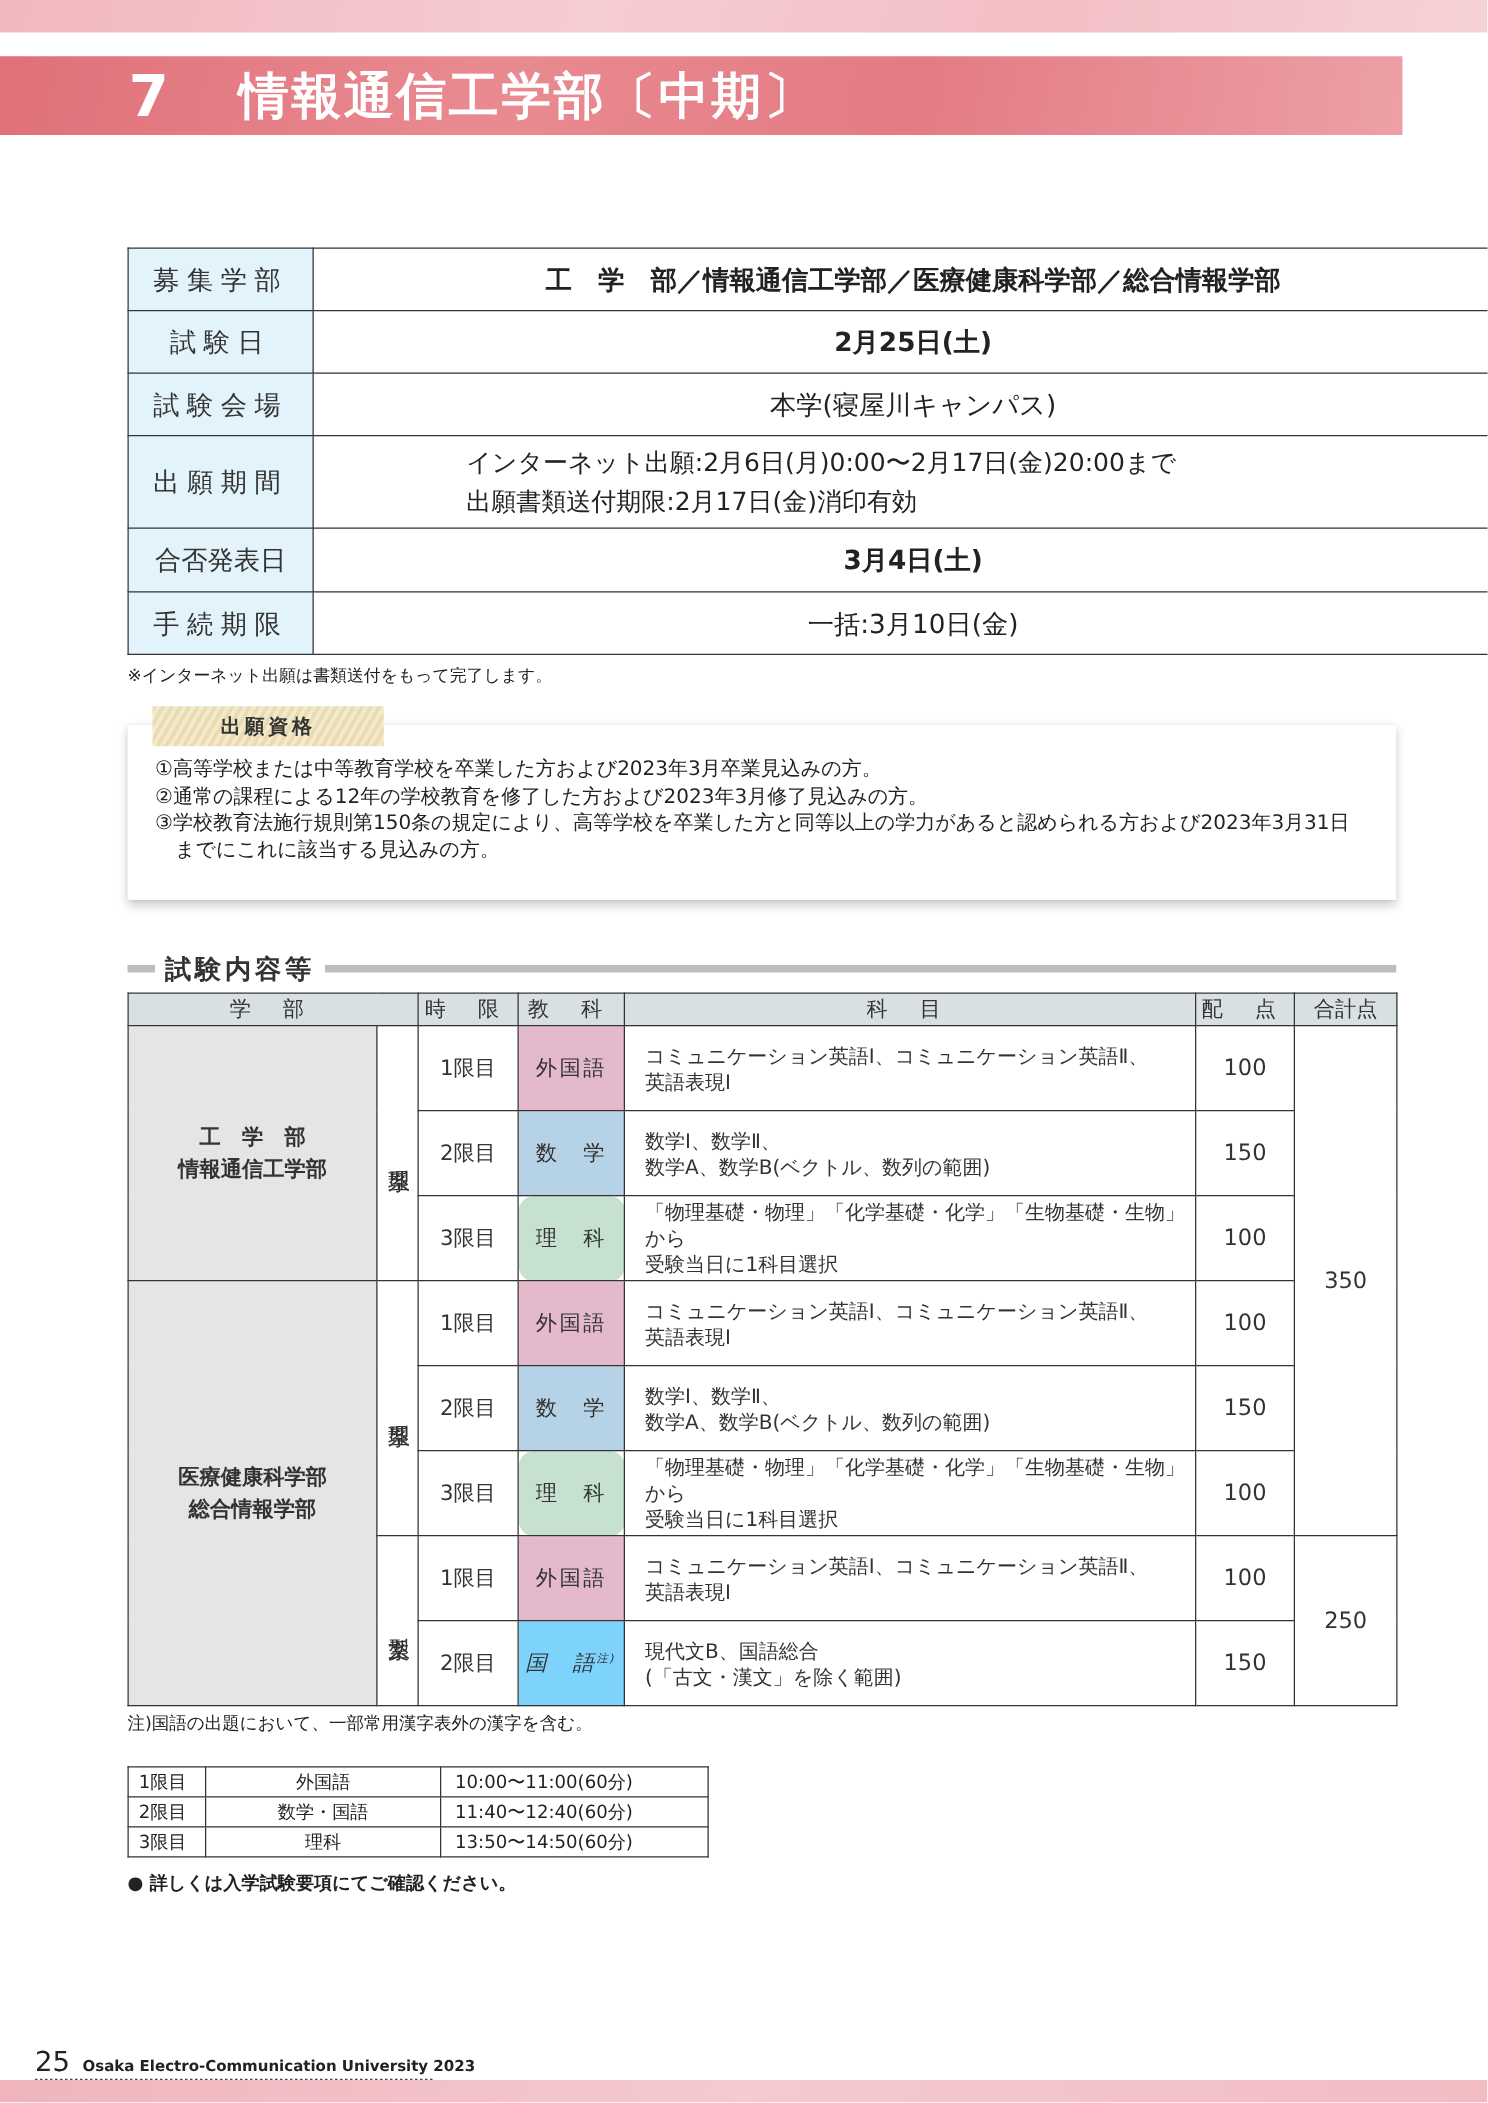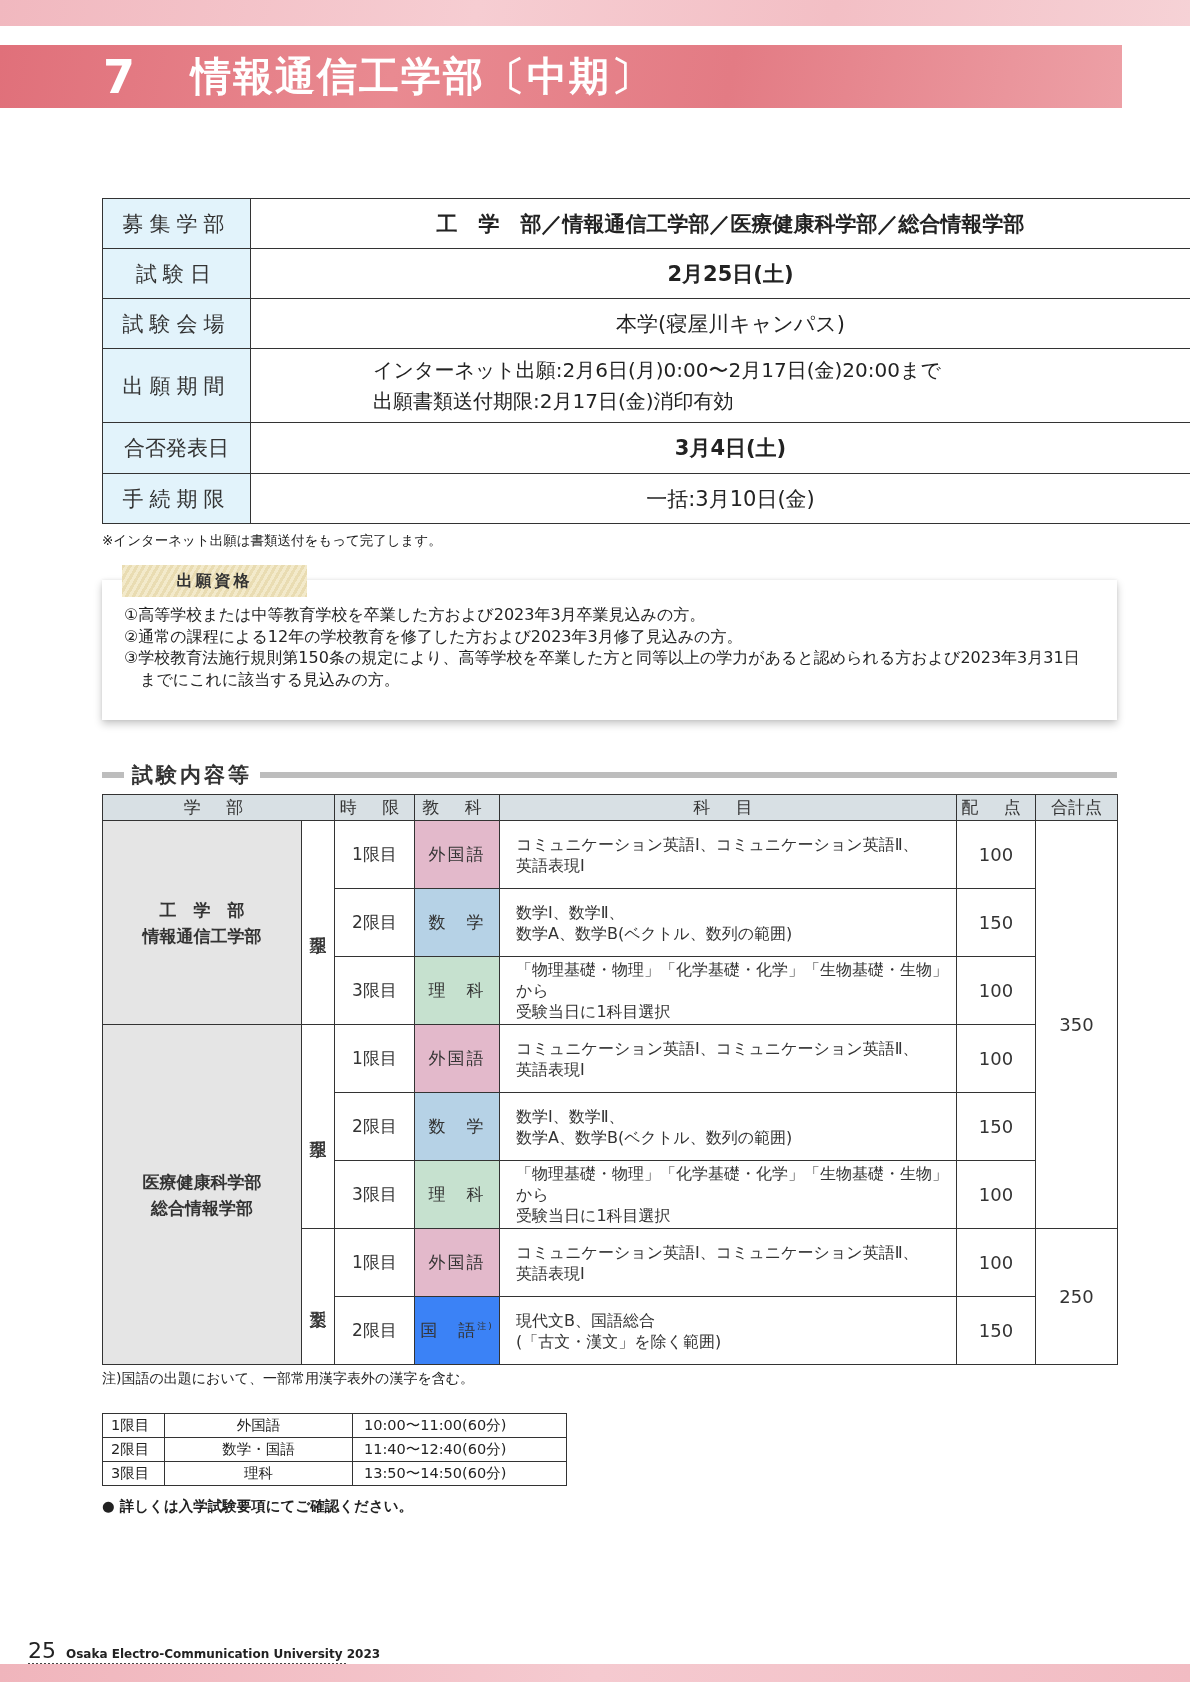--- a/index.html
+++ b/index.html
@@ -43,21 +43,21 @@
   .exam th { background: #d8e0e4; font-weight: normal; font-size: 17px; height: 26px; letter-spacing: 10px; border: 1.5px solid #333; color: #333; }
   .exam td { border: 1.5px solid #333; font-size: 17px; color: #333; }
   .exam td.dept { background: #e5e5e5; text-align: center; font-weight: bold; font-size: 17px; line-height: 26px; }
   .exam td.type { text-align: center; font-size: 17px; line-height: 17px; }
   .exam td.period { text-align: center; }
   .exam td.subj { text-align: center; letter-spacing: 2px; }
   .exam td.detail { padding-left: 16px; font-size: 16px; line-height: 21px; }
   .exam td.pts, .exam td.total { text-align: center; font-size: 18px; }
   .exam tr.row td { height: 68px; }
   .dot-top td.period, .dot-top td.subj, .dot-top td.detail, .dot-top td.pts { border-top: 1px dotted #999; }
-  .c-pink { background: #e3b9cb; } .c-blue { background: #b6d2e6; } .c-green { background: #c6e1cf; } .c-yellow { background: #3b82f6; }
+  .c-pink { background: #e3b9cb; } .c-blue { background: #b6d2e6; } .c-green { background: #c6e1cf; border-radius: 12px; } .c-yellow { background: #7dd3fc; font-style: italic; }
   sup { font-size: 9px; }
 
   .note2 { position: absolute; left: 102px; top: 1370px; font-size: 14px; color: #222; }
 
   .time-table { position: absolute; left: 102px; top: 1413px; width: 465px; border-collapse: collapse; }
   .time-table td { border: 1px solid #333; font-size: 14.5px; height: 24px; color: #222; }
   .time-table td.c1 { width: 62px; padding-left: 8px; }
   .time-table td.c2 { width: 188px; text-align: center; }
   .time-table td.c3 { padding-left: 11px; }
 

